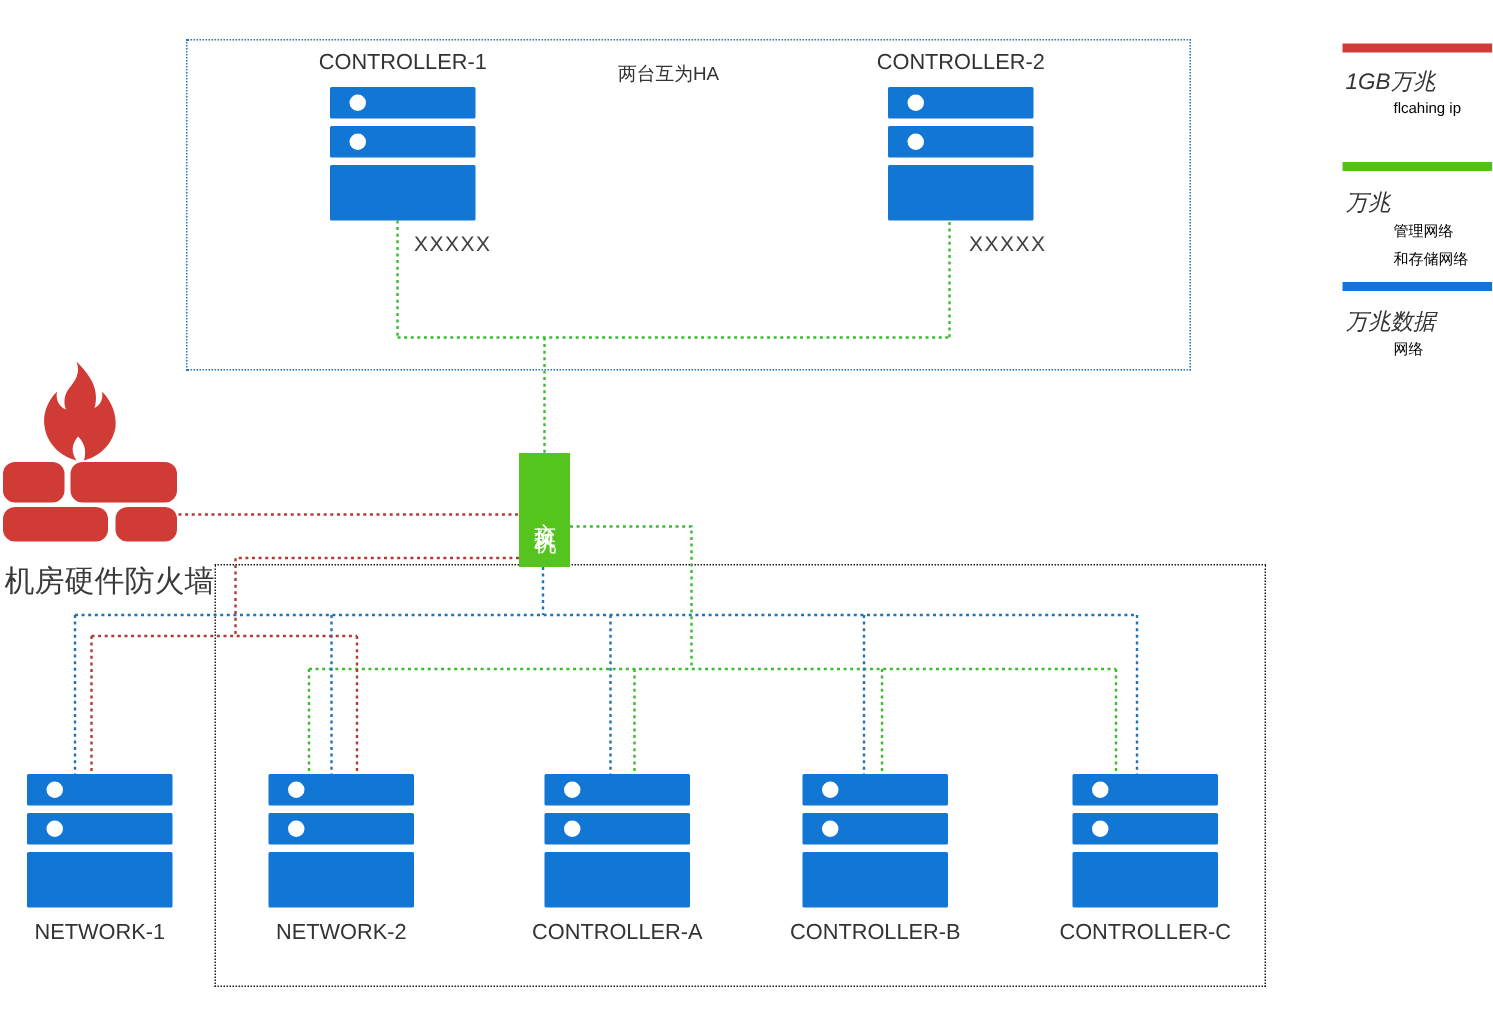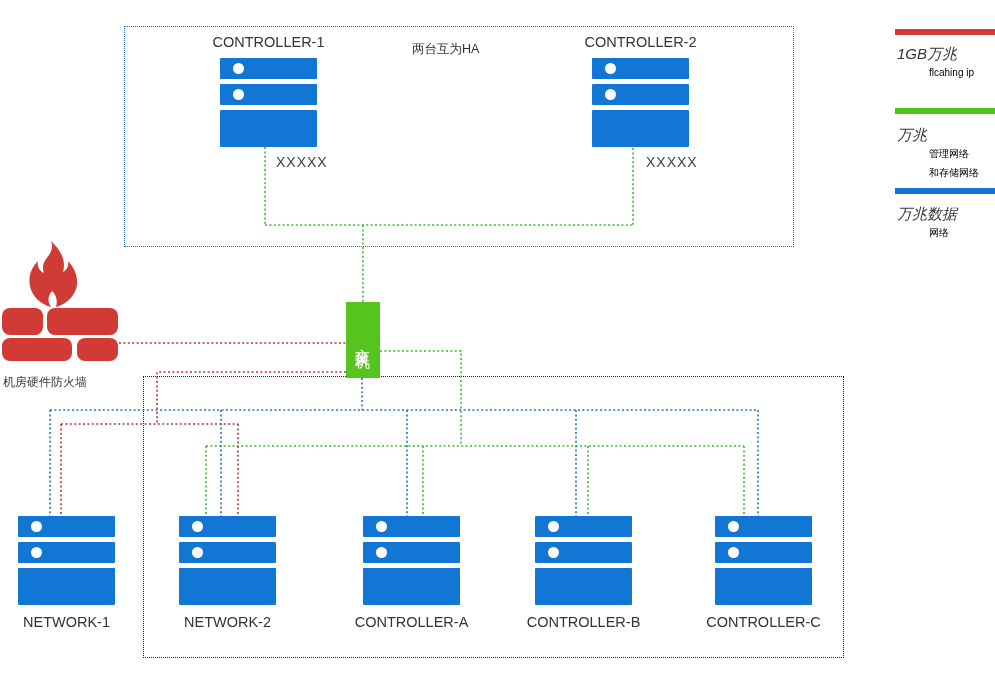--- a/index.html
+++ b/index.html
@@ -21,21 +21,21 @@
           font-size:14.5px;color:#333;}
   .port-label{position:absolute;font-size:14px;color:#404040;letter-spacing:1px;}
   .ha-note{position:absolute;left:412px;top:41px;font-size:12.5px;color:#333;}
   
   .switch-box{left:346px;top:302px;width:34px;height:76px;background:#55c41f;
               display:flex;align-items:center;justify-content:center;z-index:4;}
   .switch-text{writing-mode:vertical-rl;text-orientation:upright;color:#fff;font-size:15px;
                letter-spacing:3px;line-height:1;}
   
   .brick{position:absolute;background:#d03b35;border-radius:8px;}
-  .fw-label{position:absolute;left:3px;top:374px;font-size:12px;color:#3a3a3a;white-space:nowrap;}
+  .fw-label{position:absolute;left:3px;top:374px;font-size:20px;color:#3a3a3a;white-space:nowrap;}
   
   .legend-bar{position:absolute;left:895px;width:100px;height:6px;}
   .legend-title{position:absolute;left:897px;font-size:15px;color:#333;white-space:nowrap;font-style:italic;}
   .legend-sub{position:absolute;left:897px;font-size:10px;color:#000000;white-space:nowrap;margin-left:32px;}
   
   .lines{position:absolute;left:0;top:0;z-index:2;pointer-events:none;}
 </style>
 </head>
 <body>
 

